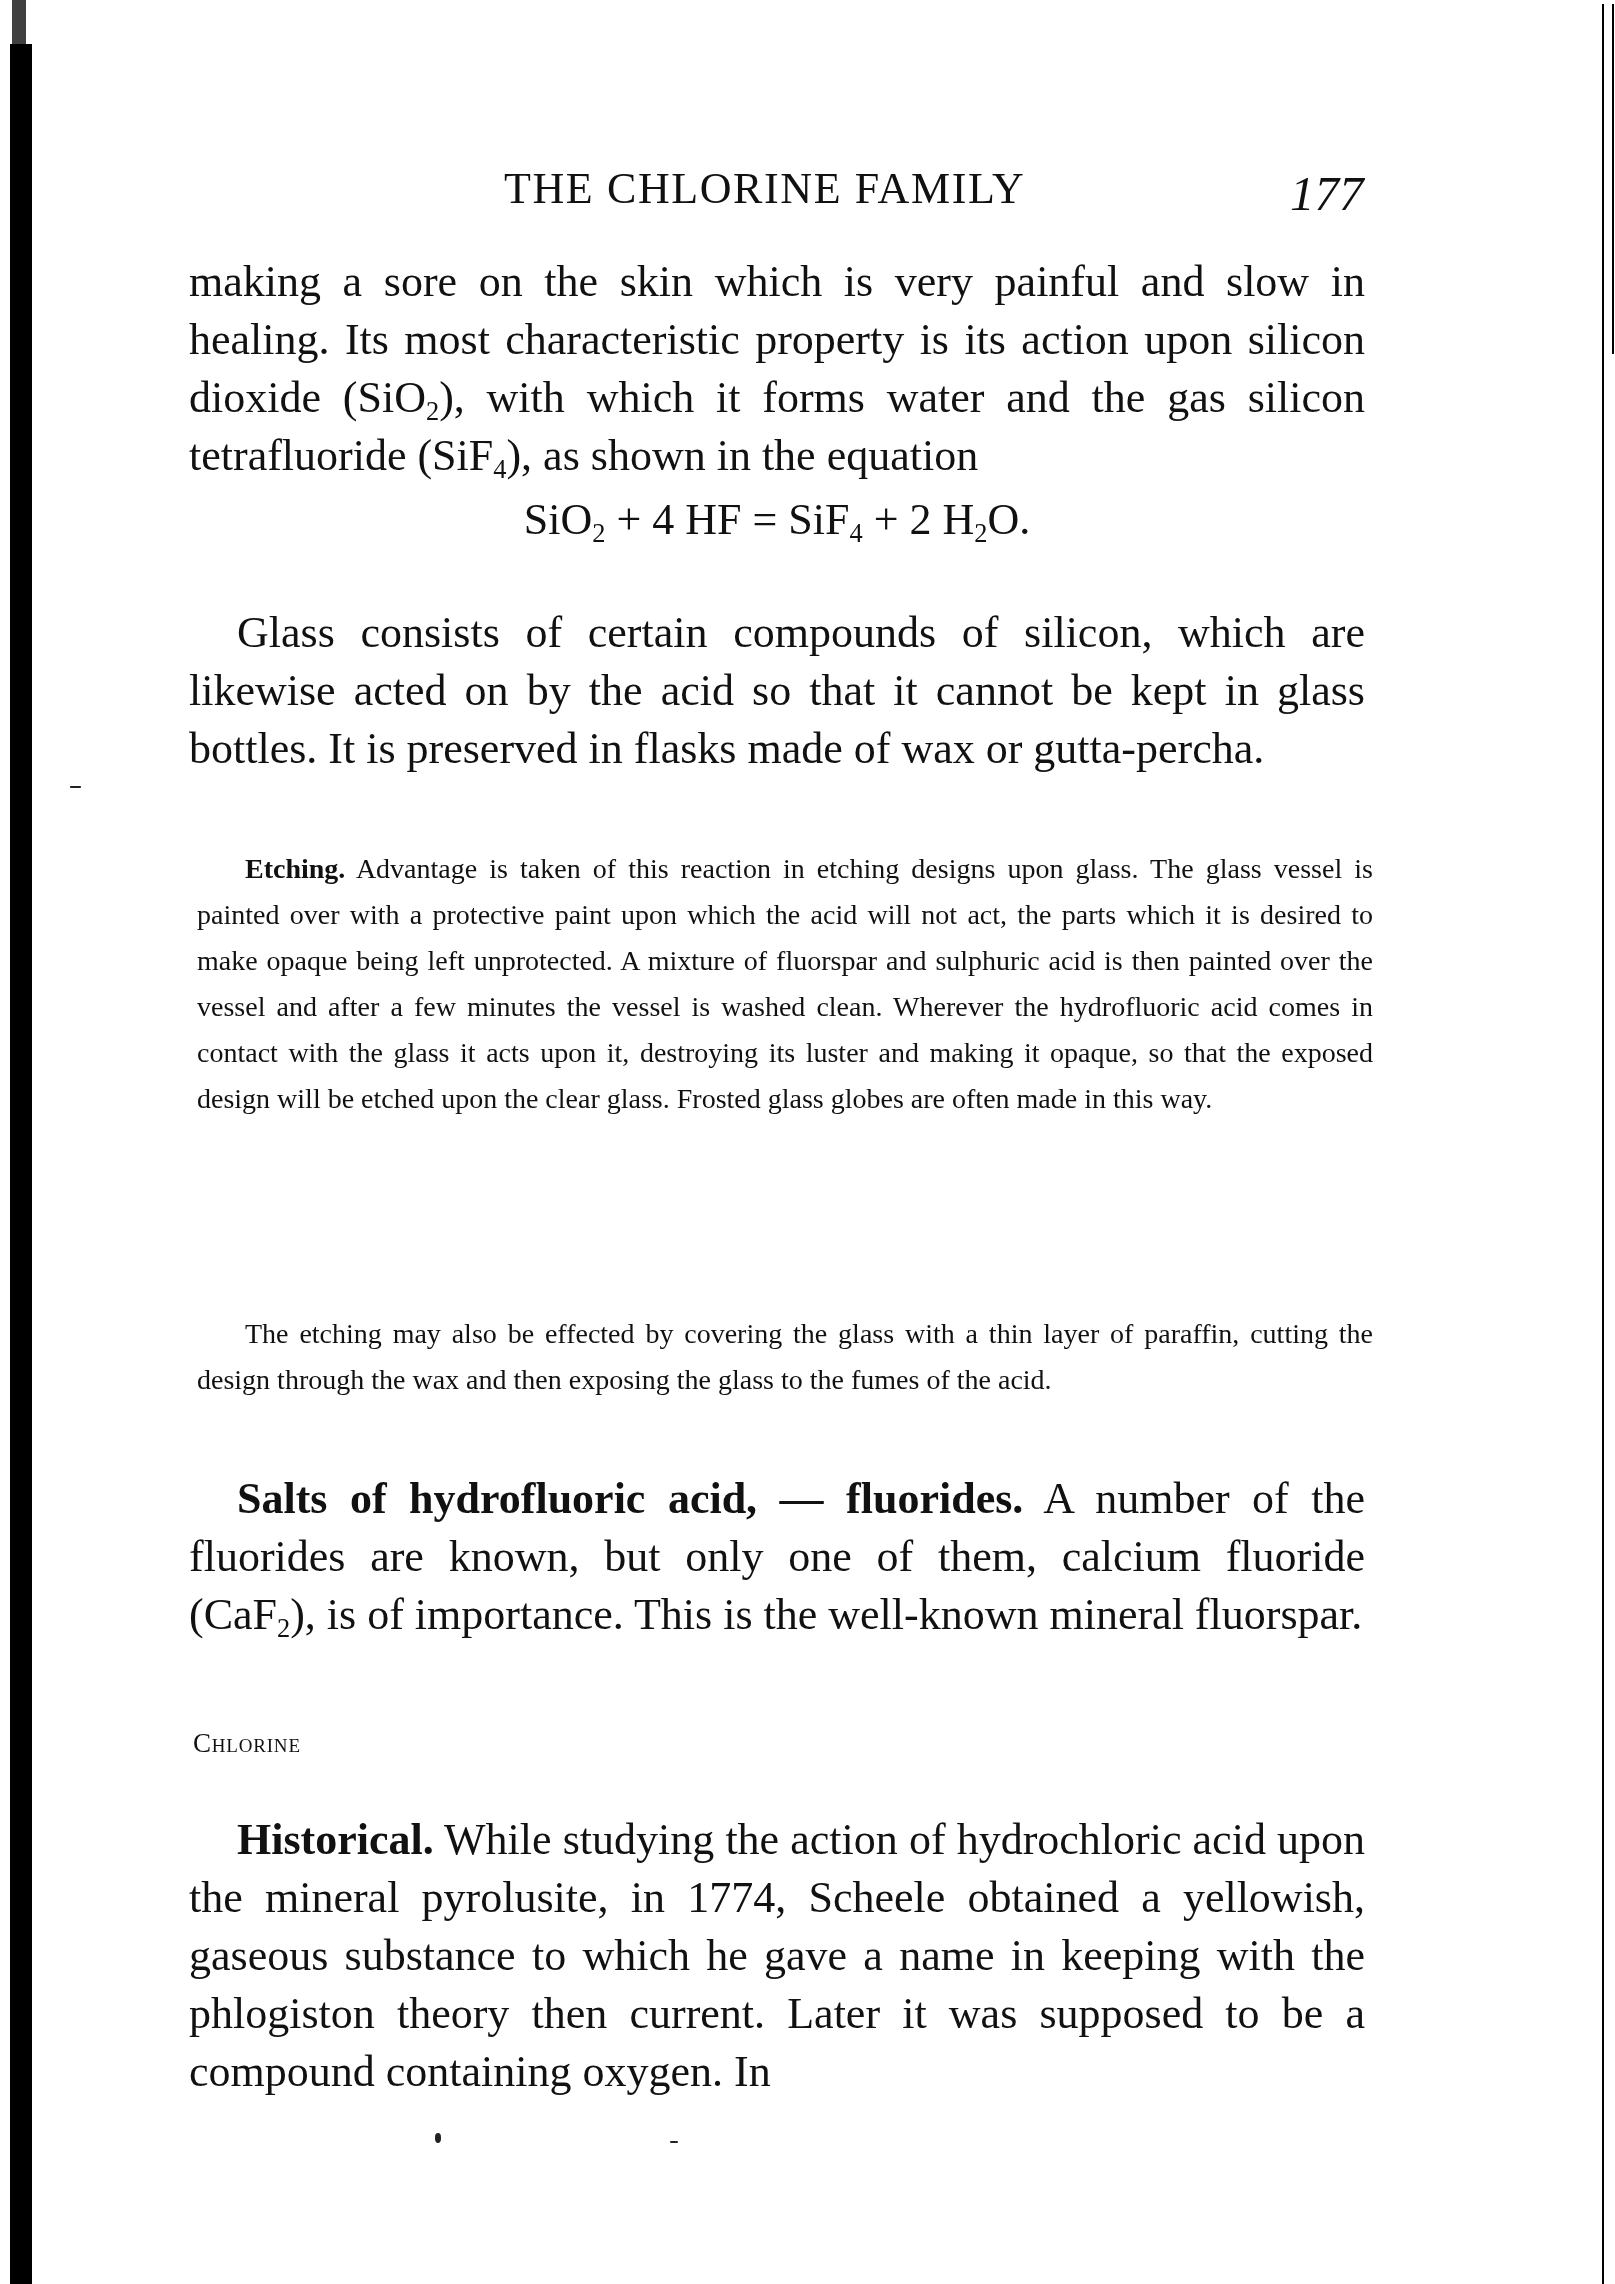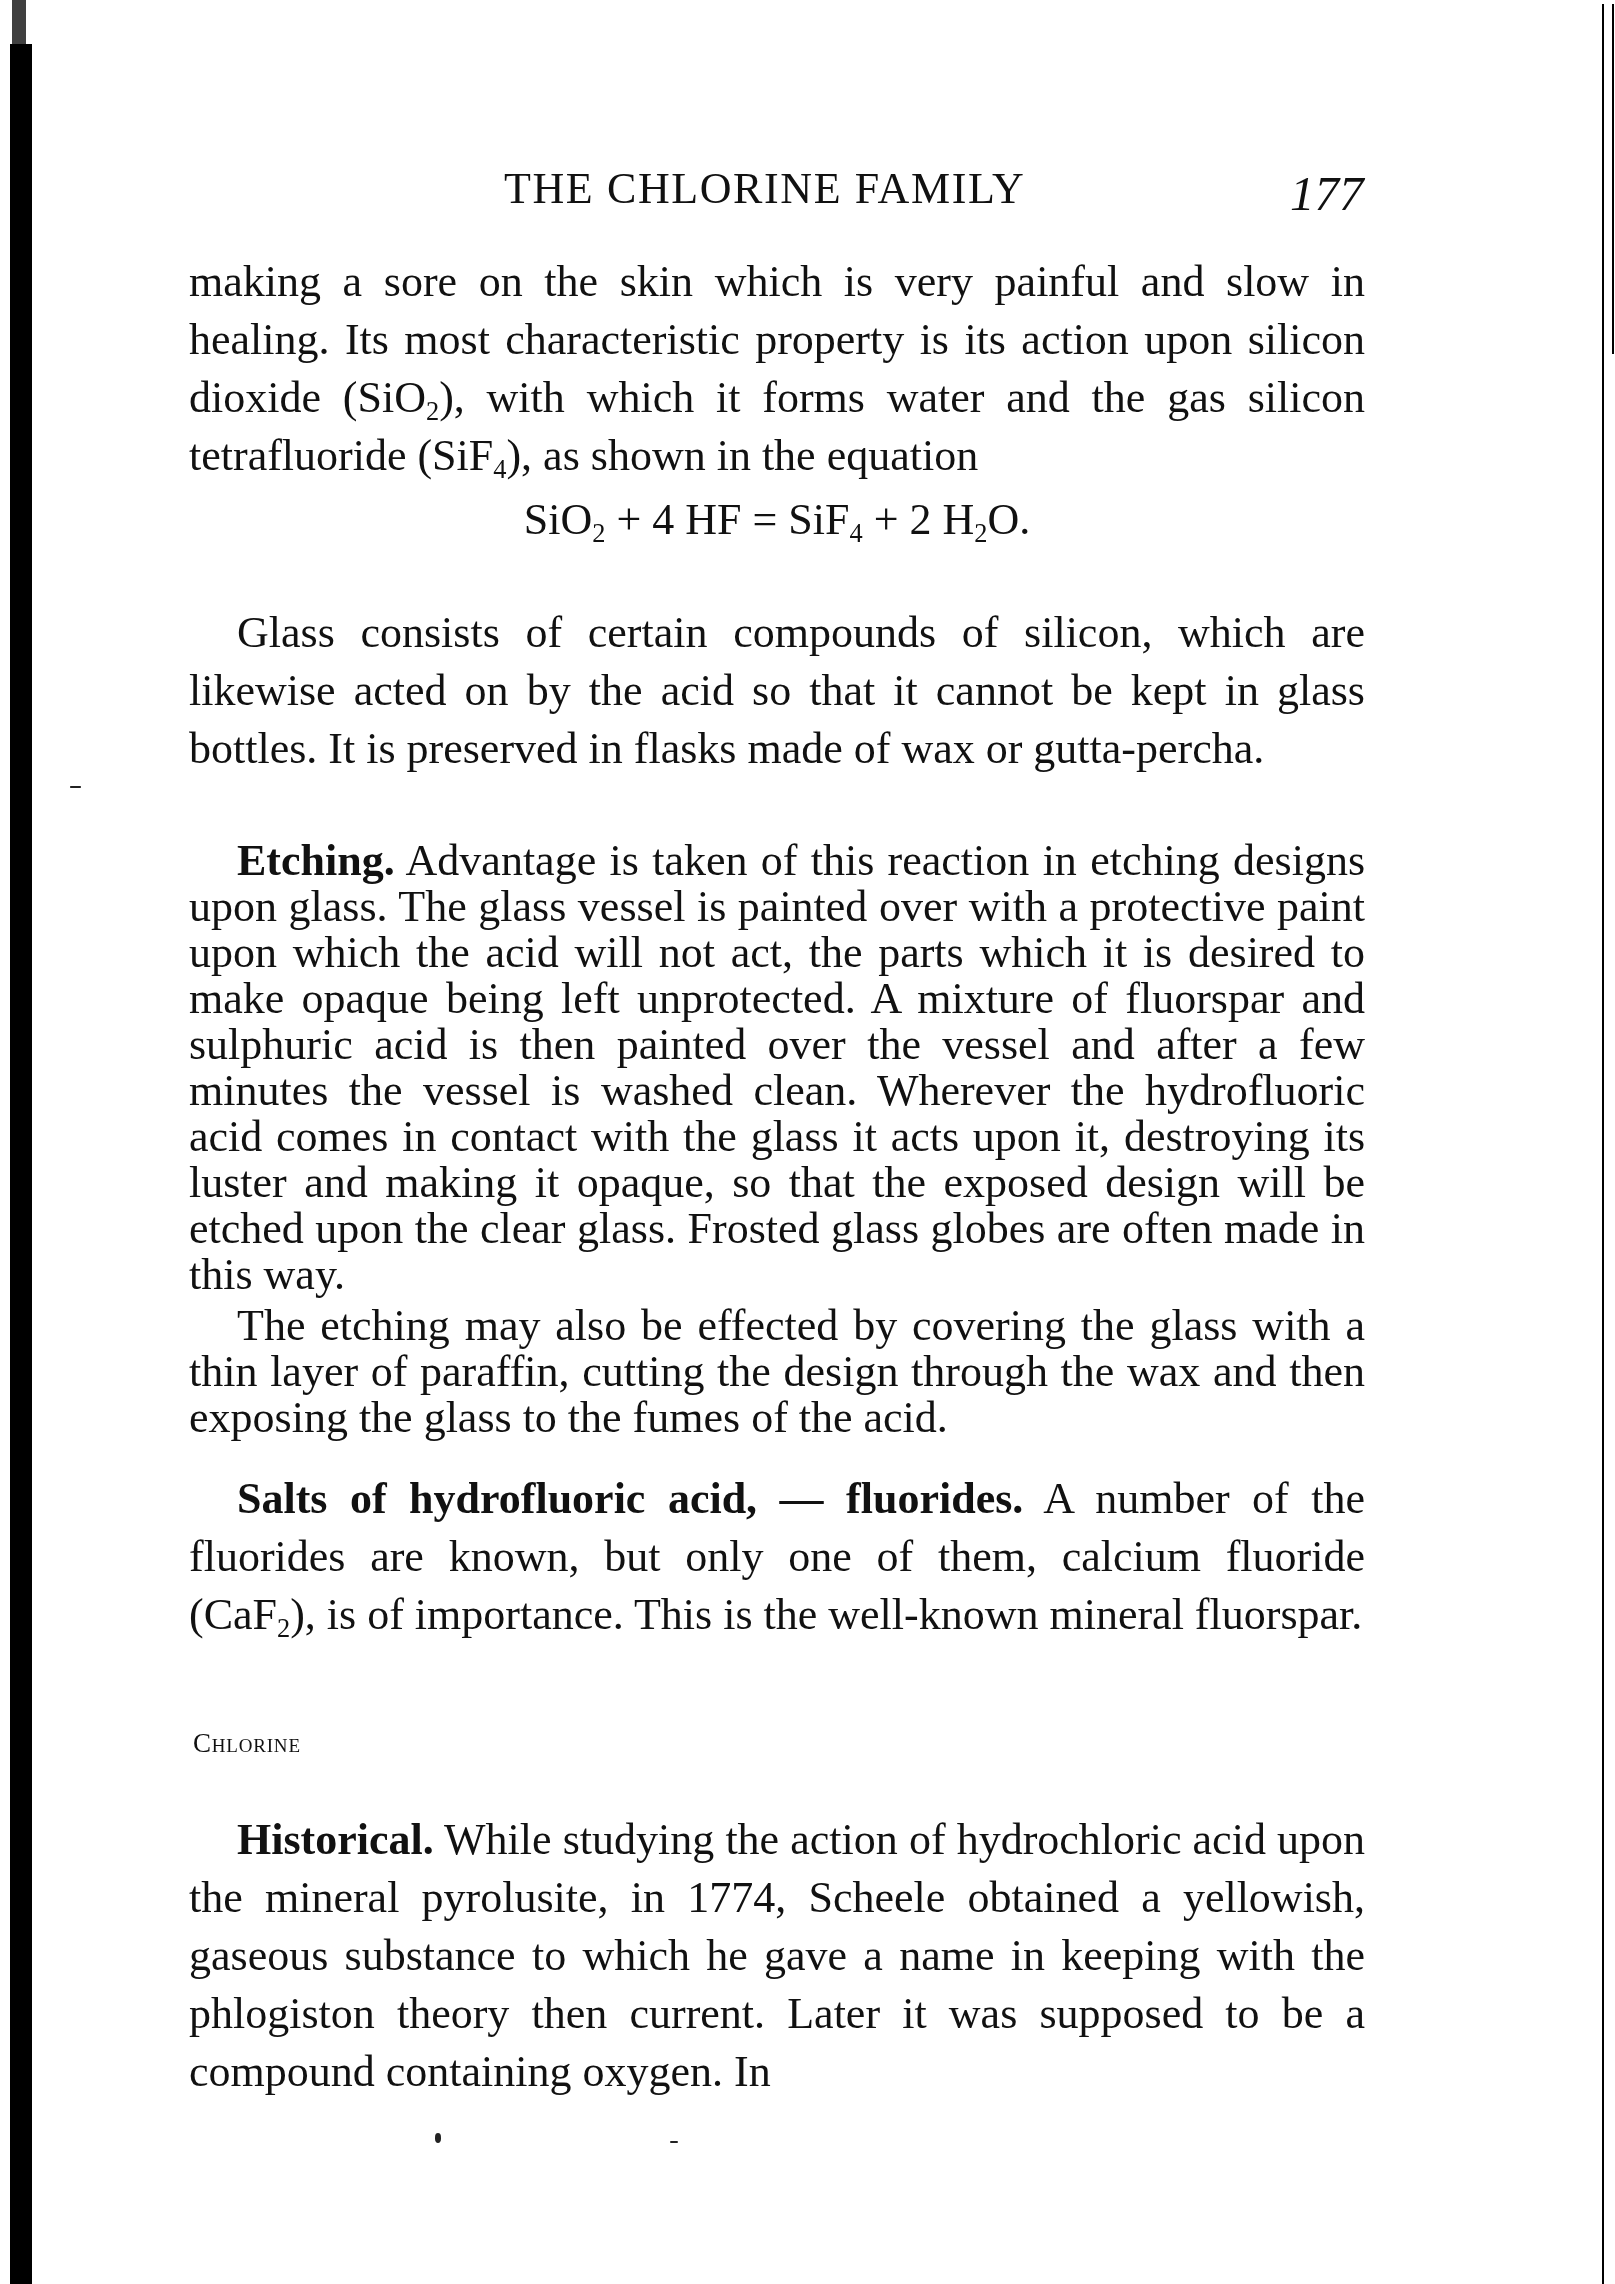--- a/index.html
+++ b/index.html
@@ -88,25 +88,25 @@
       top: 491px;
       left: 0;
       width: 1176px;
       text-align: center;
       font-size: 44px;
       line-height: 58px;
     }
     .block2 { position: absolute; top: 604px; left: 0; width: 1176px; }
     .indent { text-indent: 48px; }
     .small-text {
-      font-size: 44px;
+      font-size: 28px;
       line-height: 46px;
       text-align: justify;
       text-align-last: left;
-      margin: 0;
+      margin: 8px;
     }
     .block3 { position: absolute; top: 838px; left: 0; width: 1176px; }
     .block4 { position: absolute; top: 1303px; left: 0; width: 1176px; }
     .block5 { position: absolute; top: 1470px; left: 0; width: 1176px; }
     .section-heading {
       position: absolute;
       top: 1728px;
       left: 4px;
       width: 1176px;
       text-align: left;

